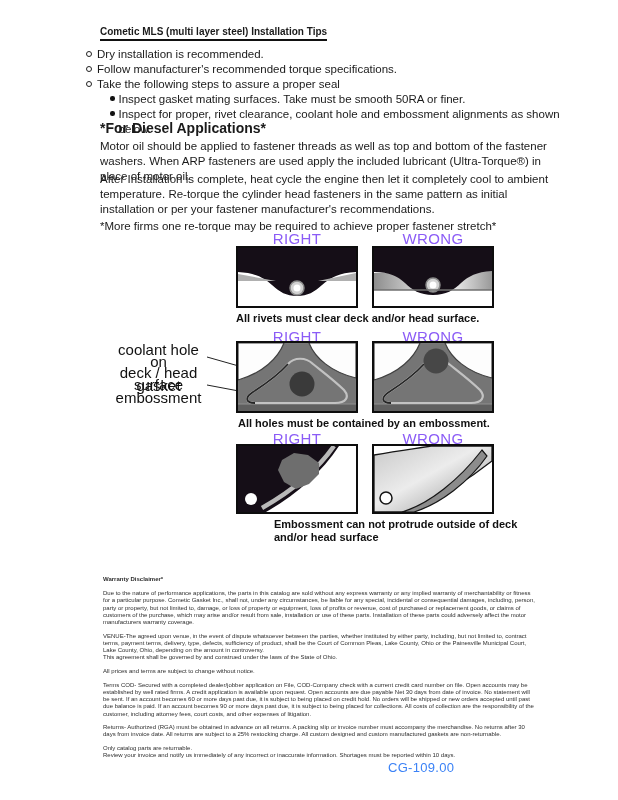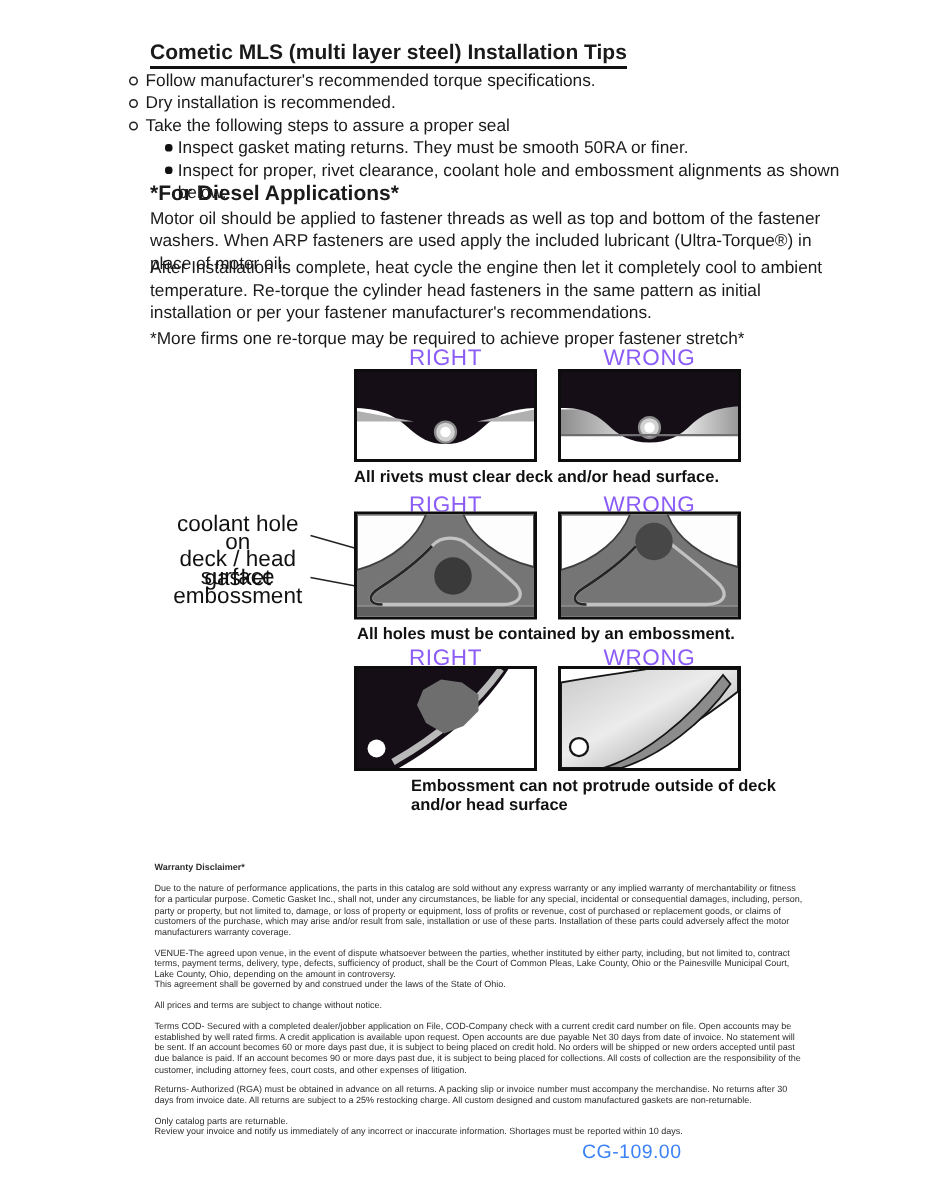--- a/index.html
+++ b/index.html
@@ -1,21 +1,21 @@
 <!DOCTYPE html>
 <html><head>
 <meta charset="utf-8">
 <style>
   html,body{margin:0;padding:0;background:#fff;}
   #page{position:relative;width:618px;height:800px;background:#ffffff;overflow:hidden;
         font-family:"Liberation Sans",sans-serif;color:#1a1a1a;}
   .abs{position:absolute;}
 
   
-  #title{left:100px;top:26px;font-size:14px;font-weight:bold;
+  #title{left:100px;top:26px;font-size:10px;font-weight:bold;
          border-bottom:2px solid #111;padding-bottom:2px;}
   #bullets{left:86px;top:47px;font-size:11.5px;line-height:15px;width:470px;}
   .bullet-row{display:flex;align-items:flex-start;}
   .o-marker{width:4px;height:4px;border:1px solid #222;border-radius:50%;
             display:inline-block;margin:4px 5px 0 0;flex:none;}
   #subbullets{left:110px;top:92px;font-size:11.5px;line-height:15px;width:450px;}
   .dot-marker{width:4.5px;height:4.5px;background:#111;border-radius:50%;
               display:inline-block;margin:4px 4px 0 0;flex:none;}
 
   
@@ -41,35 +41,35 @@
 </head>
 <body>
 
 <div id="page">
 
   <div class="abs" id="title">Cometic MLS (multi layer steel) Installation Tips</div>
 
   <div class="abs" id="bullets">
       <div class="bullet-row">
       <span class="o-marker"></span>
+      <span>Dry installation is recommended.</span>
+    </div>
+      <div class="bullet-row">
+      <span class="o-marker"></span>
       <span>Follow manufacturer's recommended torque specifications.</span>
-    </div>
-      <div class="bullet-row">
-      <span class="o-marker"></span>
-      <span>Dry installation is recommended.</span>
     </div>
       <div class="bullet-row">
       <span class="o-marker"></span>
       <span>Take the following steps to assure a proper seal</span>
     </div>
     </div>
   <div class="abs" id="subbullets">
       <div class="bullet-row">
       <span class="dot-marker"></span>
-      <span>Inspect gasket mating returns.  They must be smooth 50RA or finer.</span>
+      <span>Inspect gasket mating surfaces.  Take must be smooth 50RA or finer.</span>
     </div>
       <div class="bullet-row">
       <span class="dot-marker"></span>
       <span>Inspect for proper, rivet clearance, coolant hole and embossment alignments as shown below.</span>
     </div>
     </div>
 
   <div class="abs" id="diesel-heading">*For Diesel Applications*</div>
   <div class="abs para" id="diesel-p1">Motor oil should be applied to fastener threads as well as top and bottom of the fastener washers. When ARP fasteners are used apply the included lubricant (Ultra-Torque®) in place of motor oil.</div>
   <div class="abs para" id="diesel-p2">After Installation is complete, heat cycle the engine then let it completely cool to ambient temperature. Re-torque the cylinder head fasteners in the same pattern as initial installation or per your fastener manufacturer's recommendations.</div>

